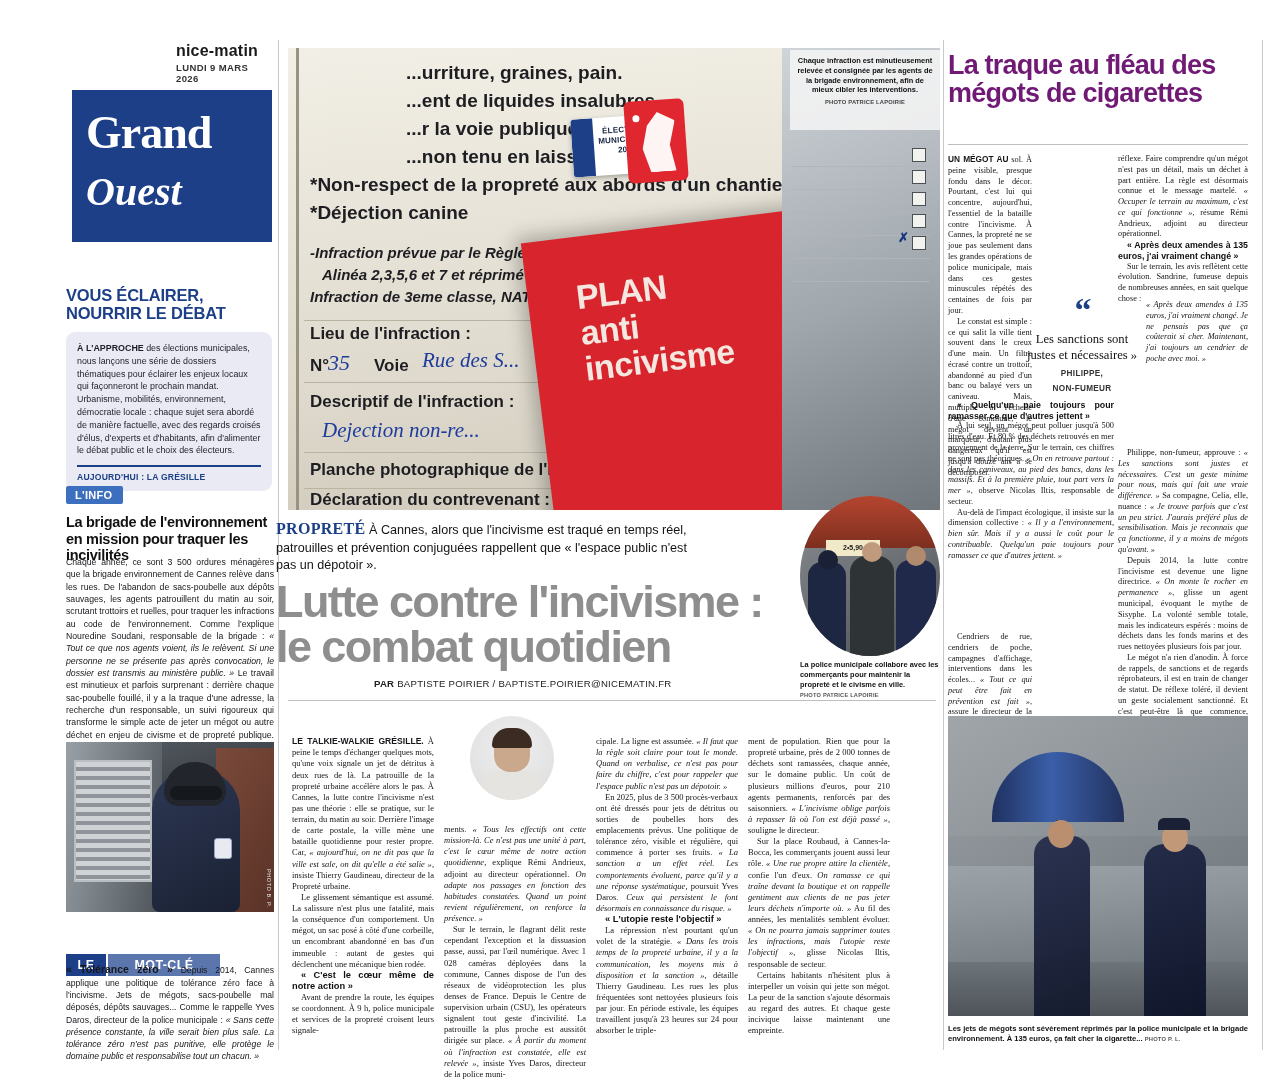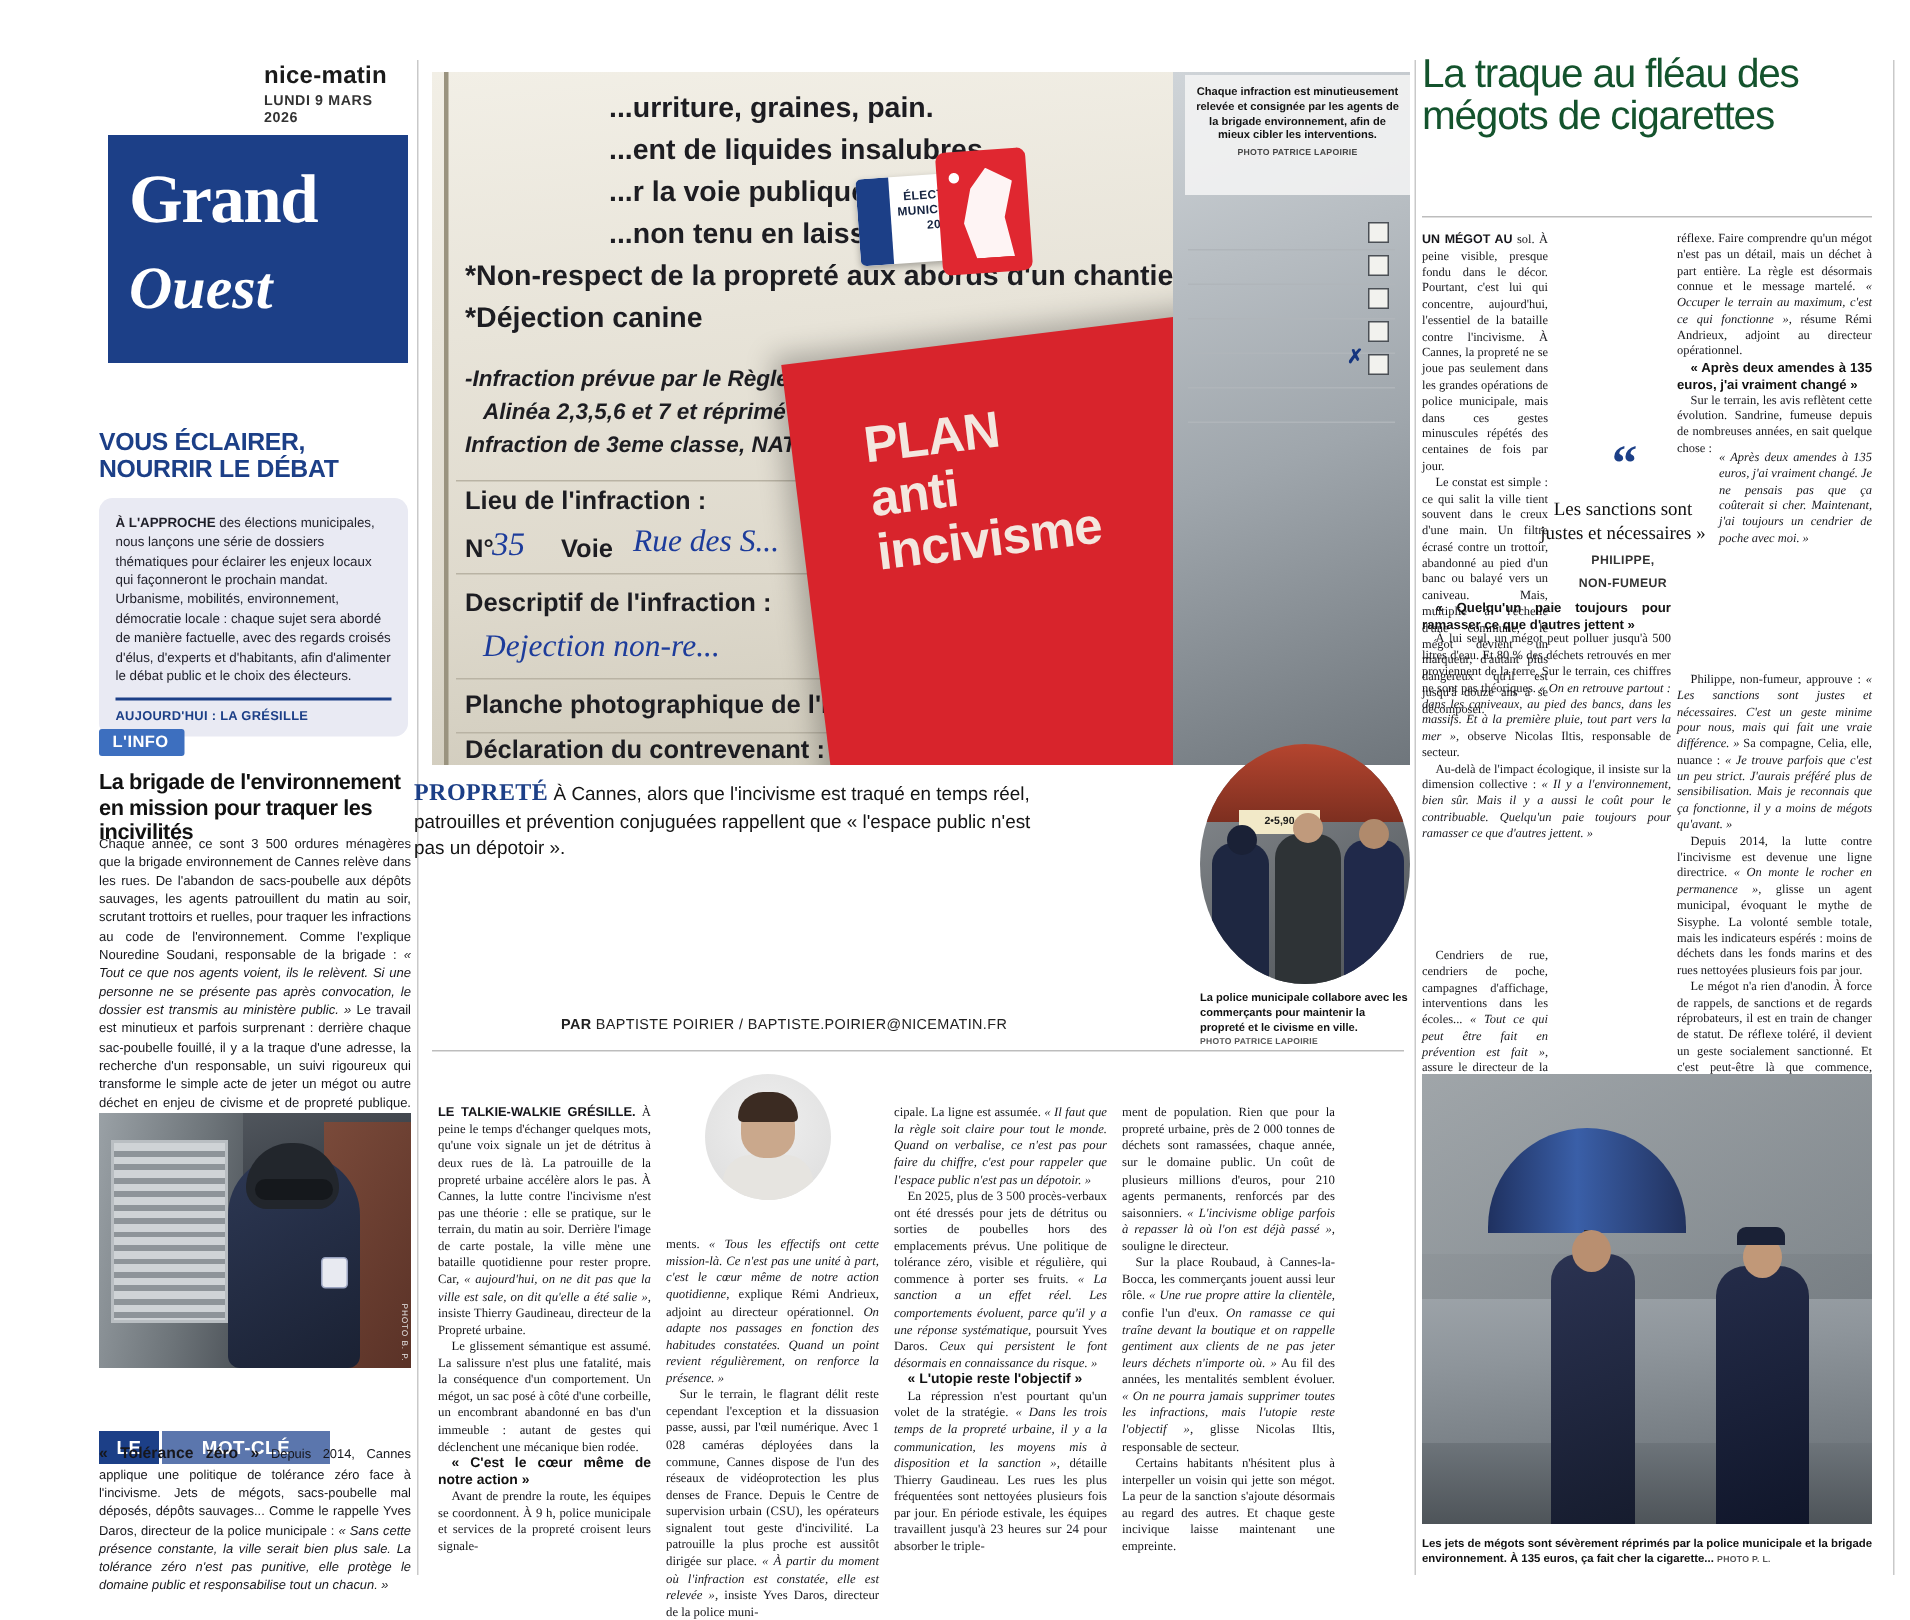--- a/index.html
+++ b/index.html
@@ -106,21 +106,21 @@
   .mp-a{position:absolute;left:8px;top:66px;width:38px;height:94px;background:#1e2741;border-radius:14px 14px 0 0;}
   .mp-b{position:absolute;left:50px;top:60px;width:44px;height:100px;background:#2e3336;border-radius:16px 16px 0 0;}
   .mp-c{position:absolute;left:96px;top:64px;width:40px;height:96px;background:#20294a;border-radius:14px 14px 0 0;}
   .mp-h1{position:absolute;left:18px;top:54px;width:20px;height:20px;border-radius:50%;background:#1a2136;}
   .mp-h2{position:absolute;left:62px;top:46px;width:20px;height:20px;border-radius:50%;background:#c09a7c;}
   .mp-h3{position:absolute;left:106px;top:50px;width:20px;height:20px;border-radius:50%;background:#b08a6c;}
   .midcap{position:absolute;left:800px;top:660px;width:140px;font-size:7.4px;font-weight:700;line-height:1.32;color:#111;}
   .midcredit{position:absolute;left:800px;top:692px;font-size:5.7px;font-weight:700;color:#555;letter-spacing:.2px;}
 
   
-  .rhead{position:absolute;left:948px;top:36px;width:300px;font-size:27px;font-weight:400;line-height:1.03;color:#14532d;letter-spacing:-.8px;}
+  .rhead{position:absolute;left:948px;top:52px;width:300px;font-size:27px;font-weight:700;line-height:1.03;color:#701a75;letter-spacing:-.8px;}
   .rcol{position:absolute;font-family:"Liberation Serif",serif;font-size:8.3px;line-height:1.3;text-align:justify;color:#15151a;}
   .rcol p{margin:0;text-indent:9px;}
   .rcol p.noind{text-indent:0;}
   .rcol i{font-style:italic;}
   .rlede{font-family:"Liberation Sans",sans-serif;font-weight:700;font-size:8.3px;}
   .rsubh{font-family:"Liberation Sans",sans-serif;font-size:8.8px;font-weight:700;line-height:1.22;margin:6px 0 3px 0;text-indent:0;color:#111;}
 
   .pull{position:absolute;left:1026px;top:300px;width:112px;text-align:center;}
   .pullmark{font-family:"Liberation Serif",serif;font-size:34px;font-weight:700;color:#1c3f87;line-height:.6;letter-spacing:-2px;}
   .pulltxt{margin-top:12px;font-family:"Liberation Serif",serif;font-size:12.6px;line-height:1.22;color:#111;}
@@ -256,20 +256,21 @@
     <div class="pt-chk" style="top:188px;"></div>
 
     <div class="fp-check" style="left:116px;top:182px;">✗</div>
   </div>
   <div class="capbox">
     <div class="t">Chaque infraction est minutieusement relevée et consignée par les agents de la brigade environnement, afin de mieux cibler les interventions.</div>
     <div class="c">PHOTO PATRICE LAPOIRIE</div>
   </div>
 
   <div class="kicker"><b>PROPRETÉ</b><span> À Cannes, alors que l'incivisme est traqué en temps réel, patrouilles et prévention conjuguées rappellent que « l'espace public n'est pas un dépotoir ».</span></div>
+  <div class="bighead">Lutte contre l'incivisme : le combat quotidien</div>
   <div class="byline"><b>PAR</b><span> BAPTISTE POIRIER / BAPTISTE.POIRIER@NICEMATIN.FR</span></div>
   <div class="hrule" style="left:288px;top:700px;width:648px;"></div>
 
   <div class="col" style="left:292px;top:712px;width:142px;">
     <p class="noind"><span class="lede">LE TALKIE-WALKIE GRÉSILLE.</span><span> À peine le temps d'échanger quelques mots, qu'une voix signale un jet de détritus à deux rues de là. La patrouille de la propreté urbaine accélère alors le pas. À Cannes, la lutte contre l'incivisme n'est pas une théorie : elle se pratique, sur le terrain, du matin au soir. Derrière l'image de carte postale, la ville mène une bataille quotidienne pour rester propre. Car, </span><i>« aujourd'hui, on ne dit pas que la ville est sale, on dit qu'elle a été salie »</i><span>, insiste Thierry Gaudineau, directeur de la Propreté urbaine.</span></p>
     <p><span>Le glissement sémantique est assumé. La salissure n'est plus une fatalité, mais la conséquence d'un comportement. Un mégot, un sac posé à côté d'une corbeille, un encombrant abandonné en bas d'un immeuble : autant de gestes qui déclenchent une mécanique bien rodée.</span></p>
     <p class="subh">« C'est le cœur même de notre action »</p>
     <p><span>Avant de prendre la route, les équipes se coordonnent. À 9 h, police municipale et services de la propreté croisent leurs signale-</span></p>
   </div>
 

